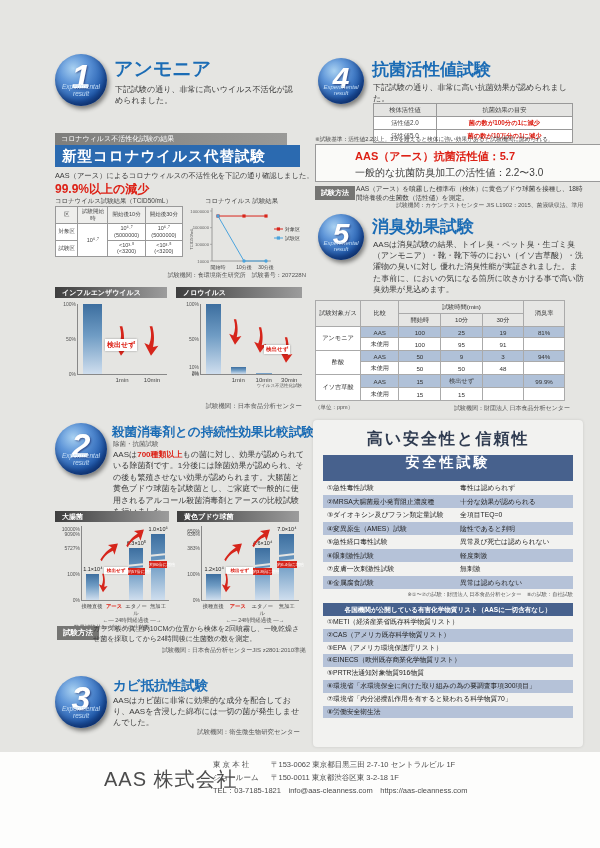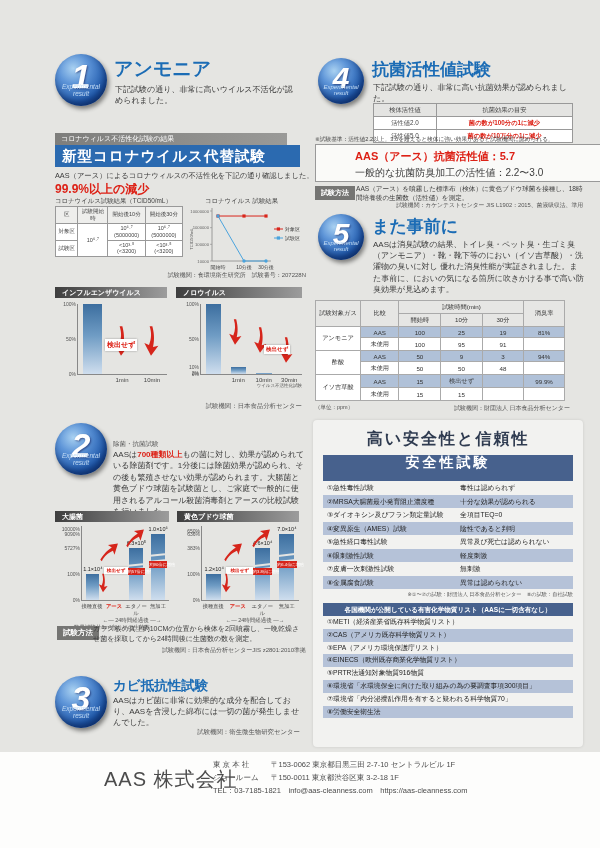--- a/index.html
+++ b/index.html
@@ -210,20 +210,21 @@
         </svg>
       </div>
     <div class="ndbadge" style="left:88px;top:58px;font-size:5.5px;">検出せず</div>
   </div>
   <div class="abs agency" style="left:150px;top:402px;width:152px;font-size:6.4px;">試験機関：日本食品分析センター</div>
 
   <div class="badge b52 abs" style="left:55px;top:423px;">
     <div class="bnum">2</div>
     <div class="bcap"><span>Experimental</span><br><span>result</span></div>
   </div>
+  <div class="abs sect-title" style="left:112px;top:424px;font-size:12.6px;">殺菌消毒剤との持続性効果比較試験</div>
   <div class="abs" style="left:113px;top:440px;font-size:6.5px;color:#555;">除菌・抗菌試験</div>
   <div class="abs small" style="left:113px;top:449px;width:193px;line-height:1.43;"><span>AASは</span><span class="red" style="font-weight:bold">700種類以上</span><span>もの菌に対し、効果が認められている除菌剤です。1分後には除菌効果が認められ、その後も繁殖させない効果が認められます。大腸菌と黄色ブドウ球菌を試験菌とし、ご家庭で一般的に使用されるアルコール殺菌消毒剤とアースの比較試験を行いました。</span></div>
 
   <div class="vchart" id="ecoli-chart" style="left:55px;top:511px;width:114px;">
     <div class="chead">大腸菌</div>
     <div class="plot" style="height:74px;margin-left:26px;margin-top:4px;">
         <div class="tick" style="bottom: 71px;">10000%</div>
         <div class="tick" style="bottom: 66px;">9090%</div>
         <div class="tick" style="bottom: 52px;">5727%</div>
         <div class="tick" style="bottom: 26px;">100%</div>
@@ -358,21 +359,21 @@
     <div class="l2">一般的な抗菌防臭加工の活性値：2.2〜3.0</div>
   </div>
   <div class="abs mlabel" style="left:315px;top:186px;font-size:7px;">試験方法</div>
   <div class="abs mtext" style="left:356px;top:184px;width:227px;font-size:6.6px;">AAS（アース）を噴霧した標準布（検体）に黄色ブドウ球菌を接種し、18時間培養後の生菌数（活性値）を測定。</div>
   <div class="abs agency" style="left:340px;top:201px;width:243px;font-size:5.8px;">試験機関：カケンテストセンター JIS L1902：2015、菌液吸収法、準用</div>
 
   <div class="badge b46 abs" style="left:318px;top:214px;">
     <div class="bnum">5</div>
     <div class="bcap"><span>Experimental</span><br><span>result</span></div>
   </div>
-  <div class="abs sect-title" style="left:372px;top:215px;font-size:17px;">また事前に</div>
+  <div class="abs sect-title" style="left:372px;top:215px;font-size:17px;">消臭効果試験</div>
   <div class="abs small" style="left:373px;top:239px;width:212px;line-height:1.4;">AASは消臭試験の結果、トイレ臭・ペット臭・生ゴミ臭（アンモニア）・靴・靴下等のにおい（イソ吉草酸）・洗濯物の臭いに対し 優れた消臭性能が実証されました。また事前に、においの気になる箇所に吹きかける事で高い防臭効果が見込めます。</div>
 
   <table class="dtable abs" style="left:315px;top:300px;">
     <tbody>
         <tr>
       <th rowspan="2" style="width:46px;">試験対象ガス</th>
       <th rowspan="2" style="width:38px;">比較</th>
       <th colspan="3">試験時間(min)</th>
       <th rowspan="2" style="width:40px;">消臭率</th>
     </tr>

